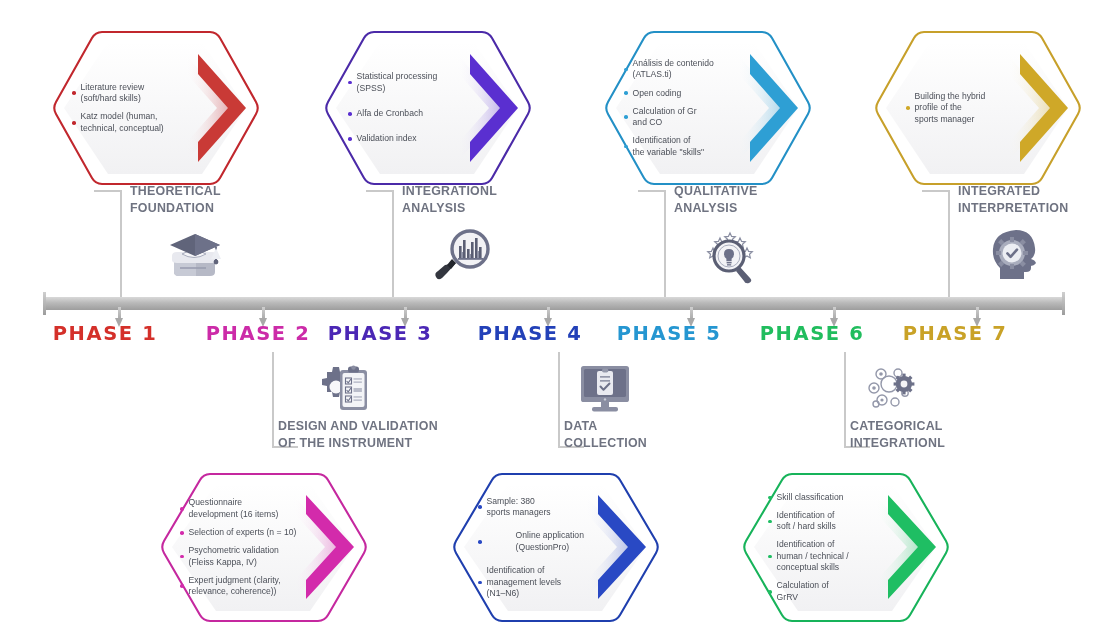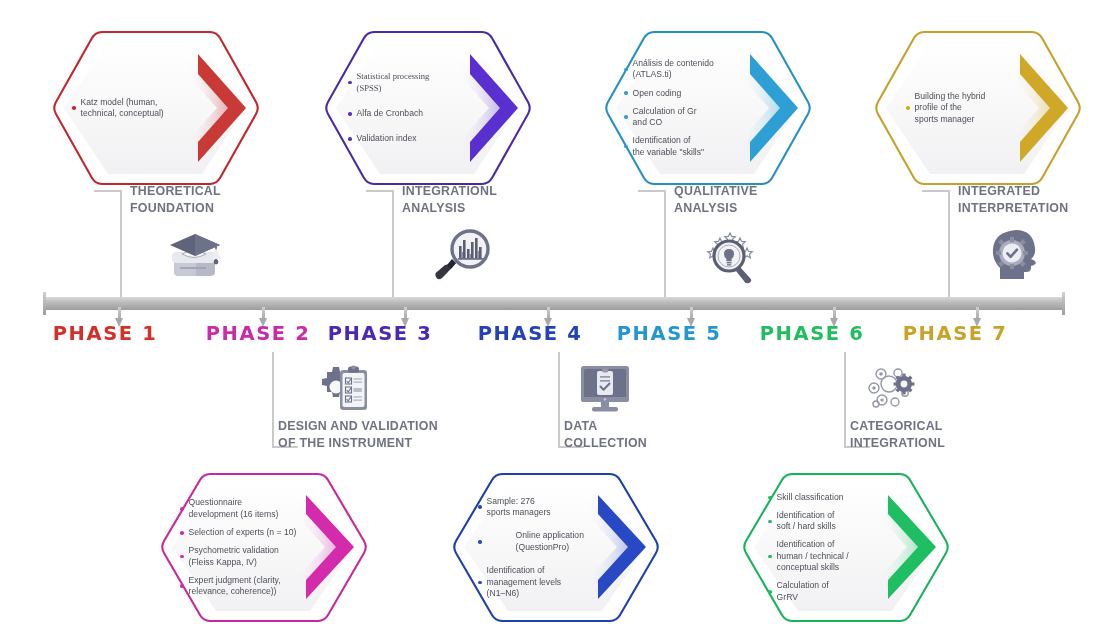--- a/index.html
+++ b/index.html
@@ -90,41 +90,46 @@
         </linearGradient>
       </defs>
       <path d="M52 4 H160 A12 12 0 0 1 170 10 L206 74 A12 12 0 0 1 206 86 L170 150 A12 12 0 0 1 160 156 H52 A12 12 0 0 1 42 150 L6 86 A12 12 0 0 1 6 74 L42 10 A12 12 0 0 1 52 4 Z" fill="none" stroke="#c1272d" stroke-width="2.1"></path>
       <path d="M58 14 H152 L196 80 L152 146 H58 L14 80 Z" fill="url(#g1)"></path>
       <path d="M135 26 L183 80 L135 134 L135 116 L167 80 L135 44 Z" fill="url(#gl1)"></path>
       <path d="M148 26 L196 80 L148 134 L148 114 L178 80 L148 46 Z" fill="#c93a36"></path>
     </svg>
     <div class="hex-items" style="padding:0 66px 0 22px;">
       <div class="hex-item">
         <span class="bullet" style="background:#c1272d"></span>
+        <span class="txt">Literature review
+(soft/hard skills)</span>
+      </div>
+      <div class="hex-item">
+        <span class="bullet" style="background:#c1272d"></span>
         <span class="txt">Katz model (human,
 technical, conceptual)</span>
       </div>
     </div>
   </div>
 
   <div class="hex-wrap" style="left:322px;top:28px;width:212px;height:160px;">
     <svg class="hex-svg" width="212" height="160" viewBox="0 0 212 160">
       <defs>
         <linearGradient id="gl2" x1="0" y1="0" x2="1" y2="0">
           <stop offset="0%" stop-color="#ffffff" stop-opacity="0"></stop>
             <stop offset="100%" stop-color="#5a2fd0" stop-opacity=".40"></stop>
         </linearGradient>
       </defs>
       <path d="M52 4 H160 A12 12 0 0 1 170 10 L206 74 A12 12 0 0 1 206 86 L170 150 A12 12 0 0 1 160 156 H52 A12 12 0 0 1 42 150 L6 86 A12 12 0 0 1 6 74 L42 10 A12 12 0 0 1 52 4 Z" fill="none" stroke="#4b2aa8" stroke-width="2.1"></path>
       <path d="M58 14 H152 L196 80 L152 146 H58 L14 80 Z" fill="url(#g1)"></path>
       <path d="M135 26 L183 80 L135 134 L135 116 L167 80 L135 44 Z" fill="url(#gl2)"></path>
       <path d="M148 26 L196 80 L148 134 L148 114 L178 80 L148 46 Z" fill="#5a2fd0"></path>
     </svg>
     <div class="hex-items" style="padding:0 66px 0 26px;">
-      <div class="hex-item" style="margin:7px 0;font-family:Liberation Serif, serif;">
+      <div class="hex-item" style="margin:7px 0;">
         <span class="bullet" style="background:#5a2fd0"></span>
         <span class="txt">Statistical processing
 (SPSS)</span>
       </div>
       <div class="hex-item" style="margin:7px 0;">
         <span class="bullet" style="background:#5a2fd0"></span>
         <span class="txt">Alfa de Cronbach</span>
       </div>
       <div class="hex-item" style="margin:7px 0;">
         <span class="bullet" style="background:#5a2fd0"></span>
@@ -465,21 +470,21 @@
         </linearGradient>
       </defs>
       <path d="M52 4 H160 A12 12 0 0 1 170 10 L206 71 A12 12 0 0 1 206 83 L170 145 A12 12 0 0 1 160 151 H52 A12 12 0 0 1 42 145 L6 83 A12 12 0 0 1 6 71 L42 10 A12 12 0 0 1 52 4 Z" fill="none" stroke="#1f3fae" stroke-width="2.1"></path>
       <path d="M58 14 H152 L196 77 L152 141 H58 L14 77 Z" fill="url(#g5)"></path>
       <path d="M135 25 L183 77 L135 129 L135 112 L167 77 L135 42 Z" fill="url(#gl6)"></path>
       <path d="M148 25 L196 77 L148 129 L148 110 L178 77 L148 44 Z" fill="#2949c4"></path>
     </svg>
     <div class="hex-items" style="padding:0 62px 0 28px;">
       <div class="hex-item" style="margin:6px 0;">
         <span class="bullet" style="background:#2949c4"></span>
-        <span class="txt">Sample: 276
+        <span class="txt">Sample: 380
 sports managers</span>
       </div>
       <div class="hex-item" style="margin:6px 0;gap:29px;">
         <span class="bullet" style="background:#2949c4"></span>
         <span class="txt">Online application
 (QuestionPro)</span>
       </div>
       <div class="hex-item" style="margin:6px 0;">
         <span class="bullet" style="background:#2949c4"></span>
         <span class="txt">Identification of

